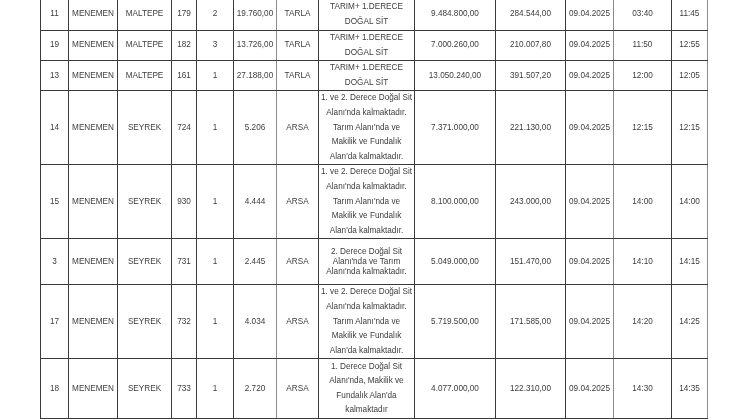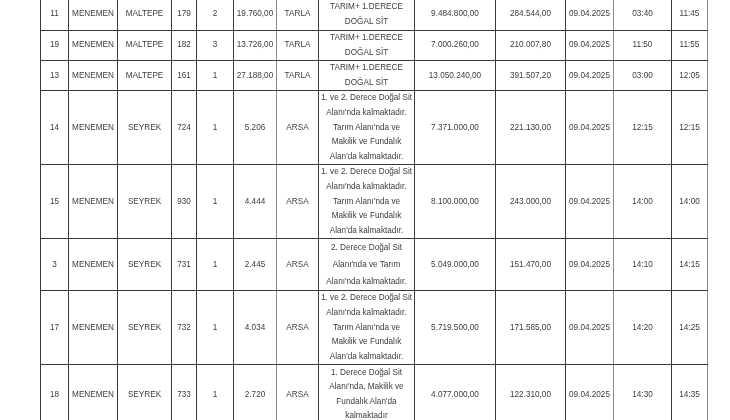--- a/index.html
+++ b/index.html
@@ -29,21 +29,21 @@
     text-align: center;
     vertical-align: middle;
     padding: 0 1px;
     overflow: hidden;
     color: #3c3c3c;
   }
   td.desc {
     line-height: 14.6px;
   }
   td.desc.short {
-    line-height: 17px;
+    line-height: 10px;
   }
   td.gray-left { border-left-color: #8a8a8a !important; }
   td.gray-right { border-right-color: #8a8a8a !important; }
 </style>
 </head>
 <body>
 
 <table class="grid">
   <colgroup>
     <col style="width:28px">
@@ -84,36 +84,36 @@
       <td>MALTEPE</td>
       <td>182</td>
       <td>3</td>
       <td class="gray-right">13.726,00</td>
       <td class="gray-left">TARLA</td>
       <td class="desc">TARIM+ 1.DERECE DOĞAL SİT</td>
       <td>7.000.260,00</td>
       <td>210.007,80</td>
       <td class="gray-right">09.04.2025</td>
       <td class="gray-left">11:50</td>
-      <td class="gray-right">11:55</td>
+      <td class="gray-right">12:55</td>
     </tr>
 
     <tr style="height:29px">
       <td>13</td>
       <td>MENEMEN</td>
       <td>MALTEPE</td>
       <td>161</td>
       <td>1</td>
       <td class="gray-right">27.188,00</td>
       <td class="gray-left">TARLA</td>
       <td class="desc">TARIM+ 1.DERECE DOĞAL SİT</td>
       <td>13.050.240,00</td>
       <td>391.507,20</td>
       <td class="gray-right">09.04.2025</td>
-      <td class="gray-left">03:00</td>
+      <td class="gray-left">12:00</td>
       <td class="gray-right">12:05</td>
     </tr>
 
     <tr style="height:74px">
       <td>14</td>
       <td>MENEMEN</td>
       <td>SEYREK</td>
       <td>724</td>
       <td>1</td>
       <td class="gray-right">5.206</td>

